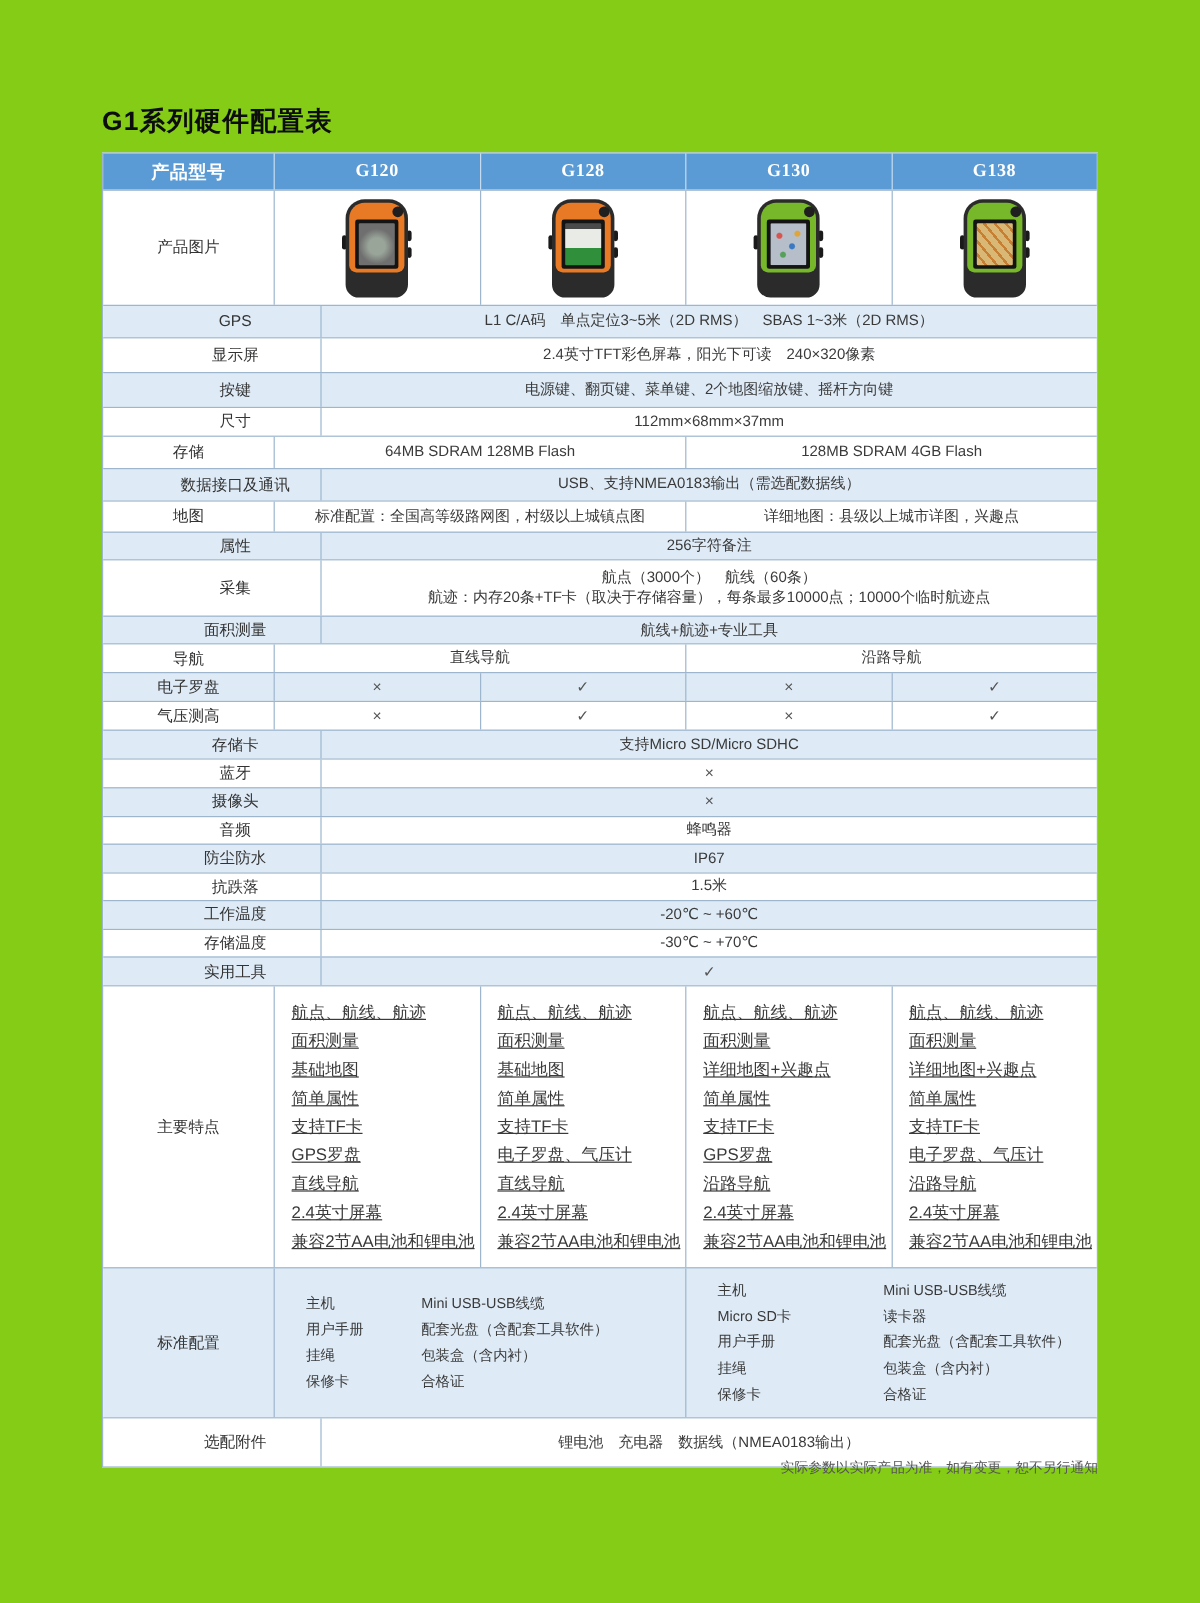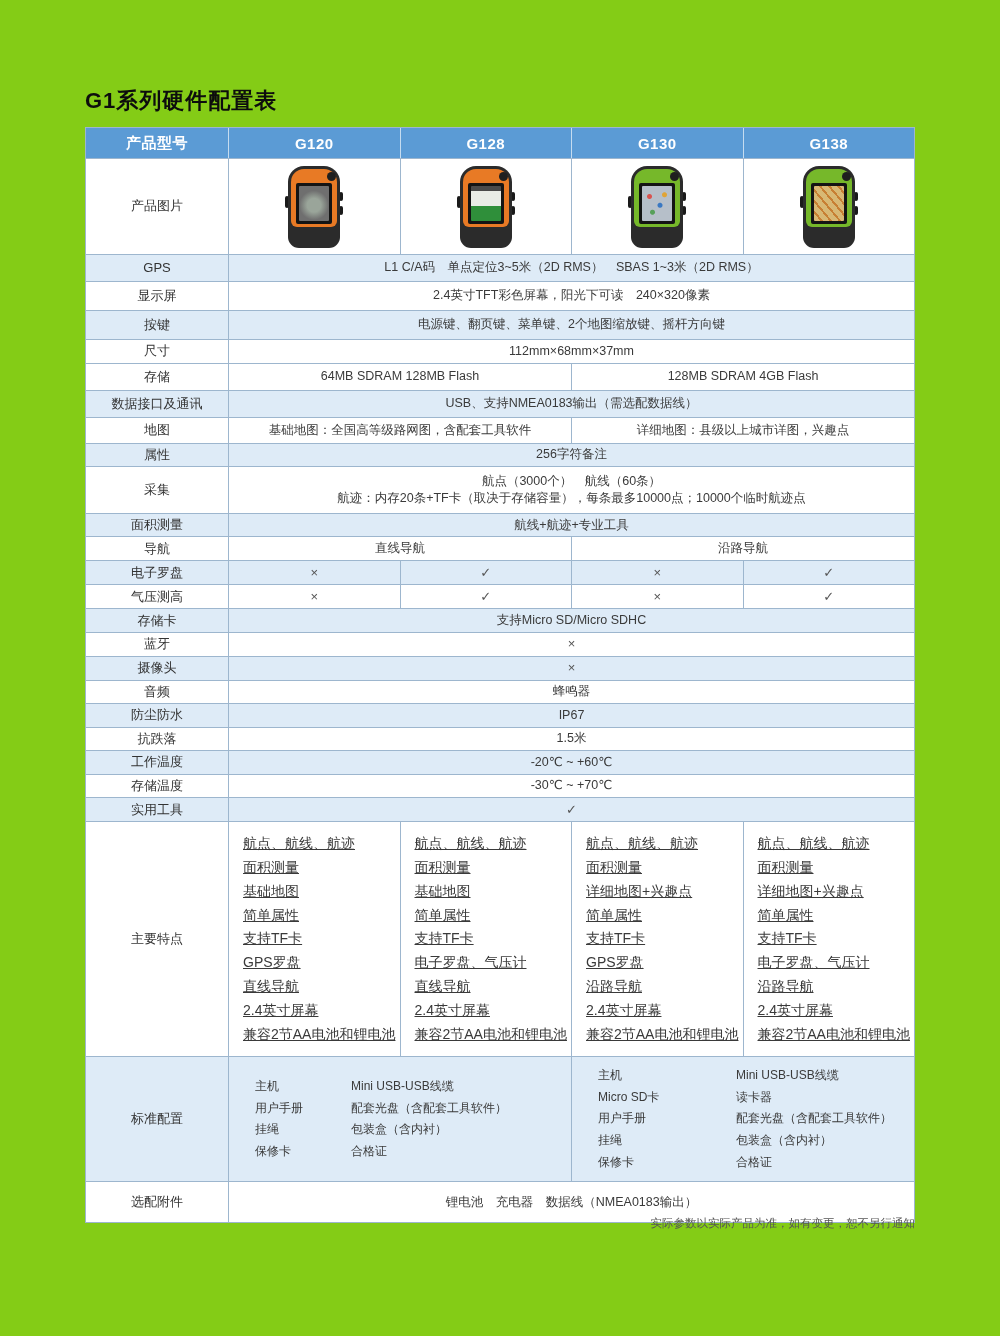--- a/index.html
+++ b/index.html
@@ -12,21 +12,21 @@
   .title {
     position:absolute; left:85px; top:86px;
     font-size:22px; font-weight:bold; color:#0d0d0d; letter-spacing:1px;
   }
   .spec-table {
     position:absolute; left:85px; top:127px; width:830px;
     border:1px solid #9db6ce; box-sizing:border-box; background:#fff;
   }
   .t-row { display:grid; }
   .t-row + .t-row { border-top:1px solid #9db6ce; }
-  .cols-1 { grid-template-columns:142px 1fr; }
+  .cols-1 { grid-template-columns:142px 1fr;padding-left:39px; }
   .cols-2 { grid-template-columns:142px 1fr 1fr; }
   .cols-4 { grid-template-columns:142px 1fr 1fr 1fr 1fr; }
   .alt { background:#deebf7; }
   .cell {
     display:flex; align-items:center; justify-content:center;
     font-size:12.5px; text-align:center; padding:2px 6px; box-sizing:border-box;
     line-height:1.4; color:#3a3a3a;
   }
   .cell + .cell { border-left:1px solid #9db6ce; }
   .label { font-size:13px; color:#333; }
@@ -82,21 +82,21 @@
 </style>
 </head>
 <body>
 
 <div class="page">
 
   <div class="title">G1系列硬件配置表</div>
 
   <div class="spec-table">
 
-    <div class="t-row cols-4 header-row" style="background-color: rgb(91, 155, 213);">
+    <div class="t-row cols-4 header-row" style="background-color: rgb(91, 155, 213); font-family: Liberation Serif, serif;">
       <div class="header-cell">产品型号</div>
       <div class="header-cell">G120</div>
       <div class="header-cell">G128</div>
       <div class="header-cell">G130</div>
       <div class="header-cell">G138</div>
     </div>
 
     <div class="t-row cols-4" style="min-height:95px">
       <div class="cell label">产品图片</div>
       <div class="cell">
@@ -180,21 +180,21 @@
       <div class="cell">128MB SDRAM  4GB Flash</div>
     </div>
 
     <div class="t-row cols-1 alt" style="min-height:26px">
       <div class="cell label">数据接口及通讯</div>
       <div class="cell">USB、支持NMEA0183输出（需选配数据线）</div>
     </div>
 
     <div class="t-row cols-2" style="min-height:25px">
       <div class="cell label">地图</div>
-      <div class="cell">基础地图：全国高等级路网图，含配套工具软件</div>
+      <div class="cell">标准配置：全国高等级路网图，村级以上城镇点图</div>
       <div class="cell">详细地图：县级以上城市详图，兴趣点</div>
     </div>
 
     <div class="t-row cols-1 alt" style="min-height:22px">
       <div class="cell label">属性</div>
       <div class="cell">256字符备注</div>
     </div>
 
     <div class="t-row cols-1" style="min-height:46px">
       <div class="cell label">采集</div>

